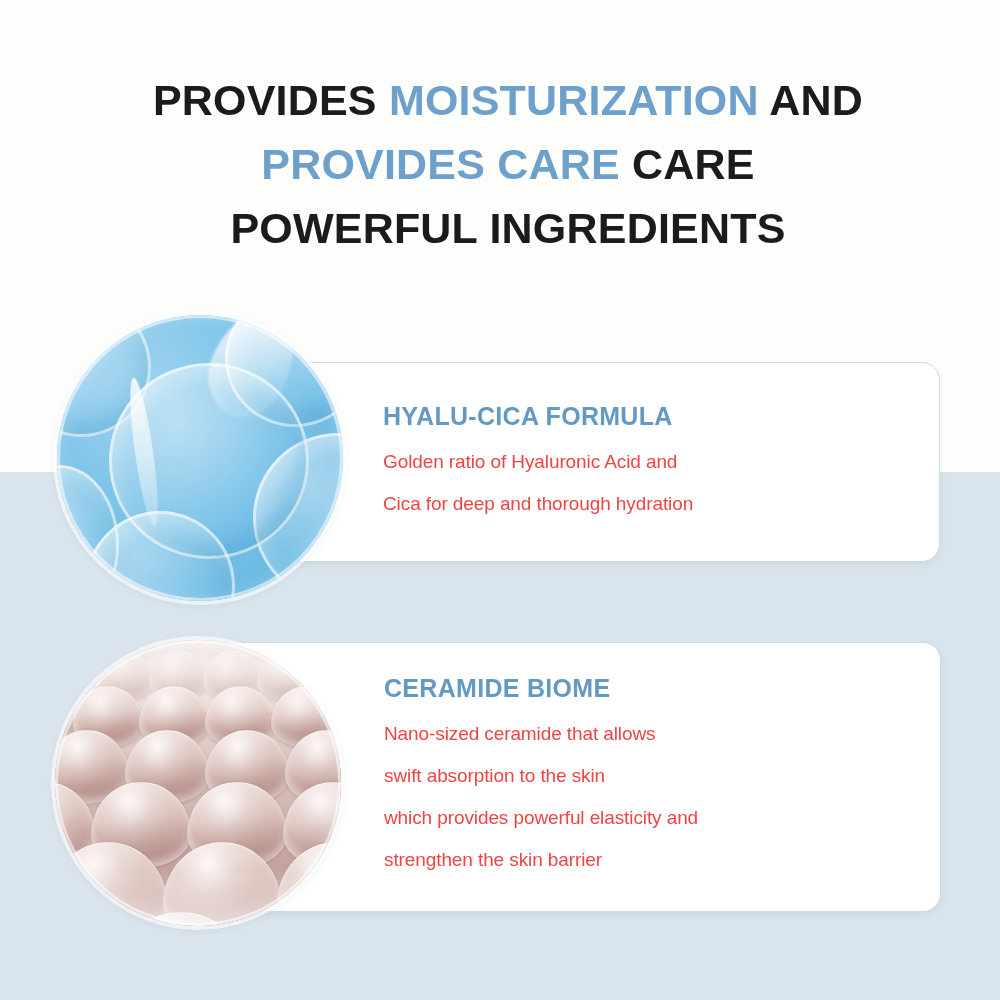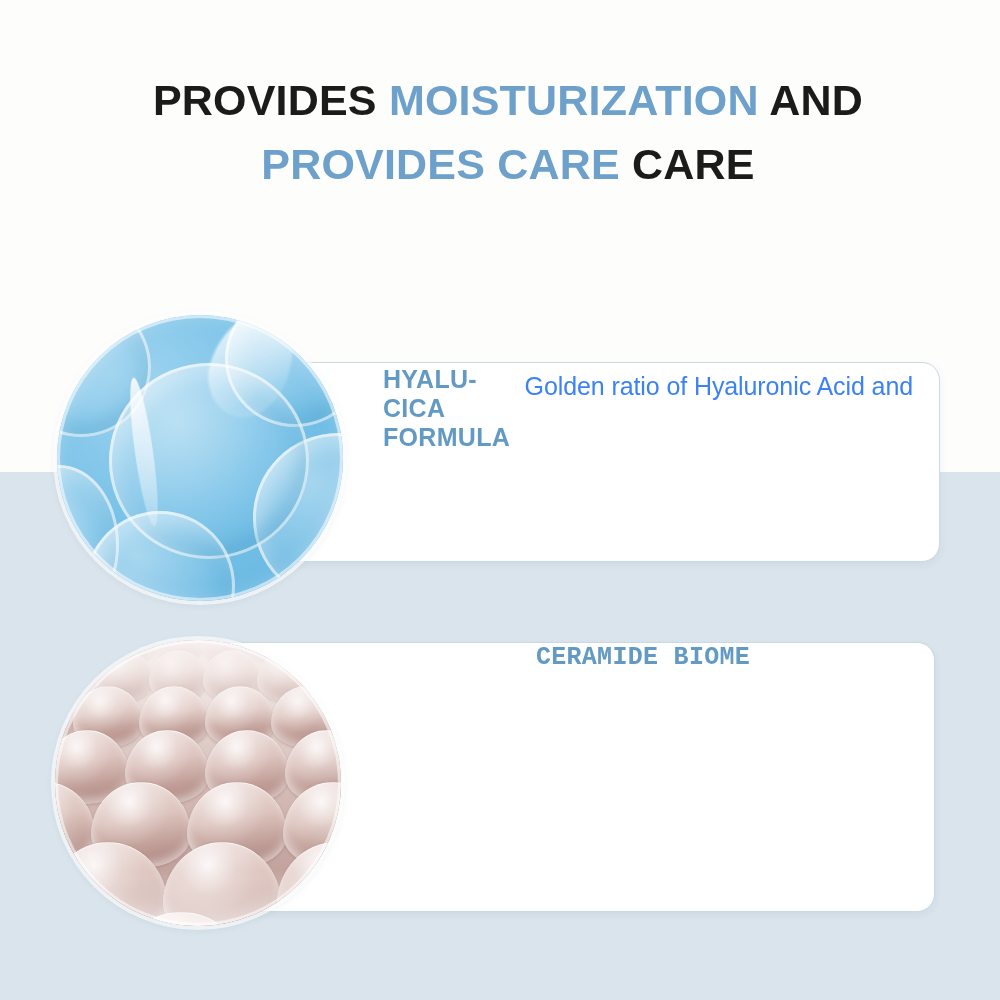--- a/index.html
+++ b/index.html
@@ -92,48 +92,48 @@
   
   .card {
     position: absolute;
     background: #ffffff;
     border: 1.5px solid #ccd9e3;
     border-radius: 18px;
     box-shadow: 0 3px 7px rgba(120, 140, 160, 0.10);
     z-index: 4;
   }
   .card.card-1 { left: 200px; top: 362px; width: 740px; height: 200px; }
-  .card.card-2 { left: 195px; top: 642px; width: 740px; height: 270px; font-family: Liberation Mono, monospace; }
+  .card.card-2 { left: 201px; top: 642px; width: 740px; height: 270px; }
 
   .card-body {
     position: absolute;
     left: 182px;
     top: 0;
     right: 26px;
     height: 100%;
     display: flex;
-    flex-direction: row;
+    flex-direction: column;
     justify-content: center;
   }
   .card-1 .card-body { padding-top: 2px; }
   .card-2 .card-body { padding-top: 0px; }
 
   .card-title {
     font-size: 25px;
     font-weight: 700;
     letter-spacing: 0.3px;
     color: #639ac4;
     margin-bottom: 10px;
   }
 
   .card-text {
-    font-size: 25px;
+    font-size: 19px;
     font-weight: 400;
     line-height: 42px;
-    color: #3b82f6;
+    color: #ef4444;
     letter-spacing: -0.1px;
   }
   .card-text .tl { display: block; white-space: nowrap; }
 
   
   .circle {
     position: absolute;
     border-radius: 50%;
     overflow: hidden;
     z-index: 6;
@@ -227,39 +227,47 @@
 <body>
 
 <div id="page">
 
   <div class="bg-top"></div>
   <div class="bg-bottom"></div>
 
   <div class="headline">
     <span class="ln"><span>PROVIDES </span><span class="hl-blue">MOISTURIZATION</span><span> AND</span></span>
     <span class="ln"><span class="hl-blue">PROVIDES CARE</span><span> CARE</span></span>
+    <span class="ln">POWERFUL INGREDIENTS</span>
   </div>
 
   <div class="watermark">
     <span class="wm-dot"></span>
     <span class="wm-text">arogga</span>
   </div>
 
   <div class="card card-1">
     <div class="card-body">
       <div class="card-title">HYALU-CICA FORMULA</div>
       <div class="card-text">
         <span class="tl">Golden ratio of Hyaluronic Acid and</span>
+        <span class="tl">Cica for deep and thorough hydration</span>
       </div>
     </div>
   </div>
 
   <div class="card card-2">
     <div class="card-body">
       <div class="card-title">CERAMIDE BIOME</div>
+      <div class="card-text">
+        <span class="tl">Nano-sized ceramide that allows</span>
+        <span class="tl">swift absorption to the skin</span>
+        <span class="tl">which provides powerful elasticity and</span>
+        <span class="tl">strengthen the skin barrier</span>
+      </div>
     </div>
   </div>
 
   <div class="circle circle-1">
     <div class="circle-art">
       <div class="gel-bg"></div>
       <div class="bub bub-c"></div>
       <div class="bub bub-b"></div>
       <div class="bub bub-d"></div>
       <div class="bub bub-a"></div>

